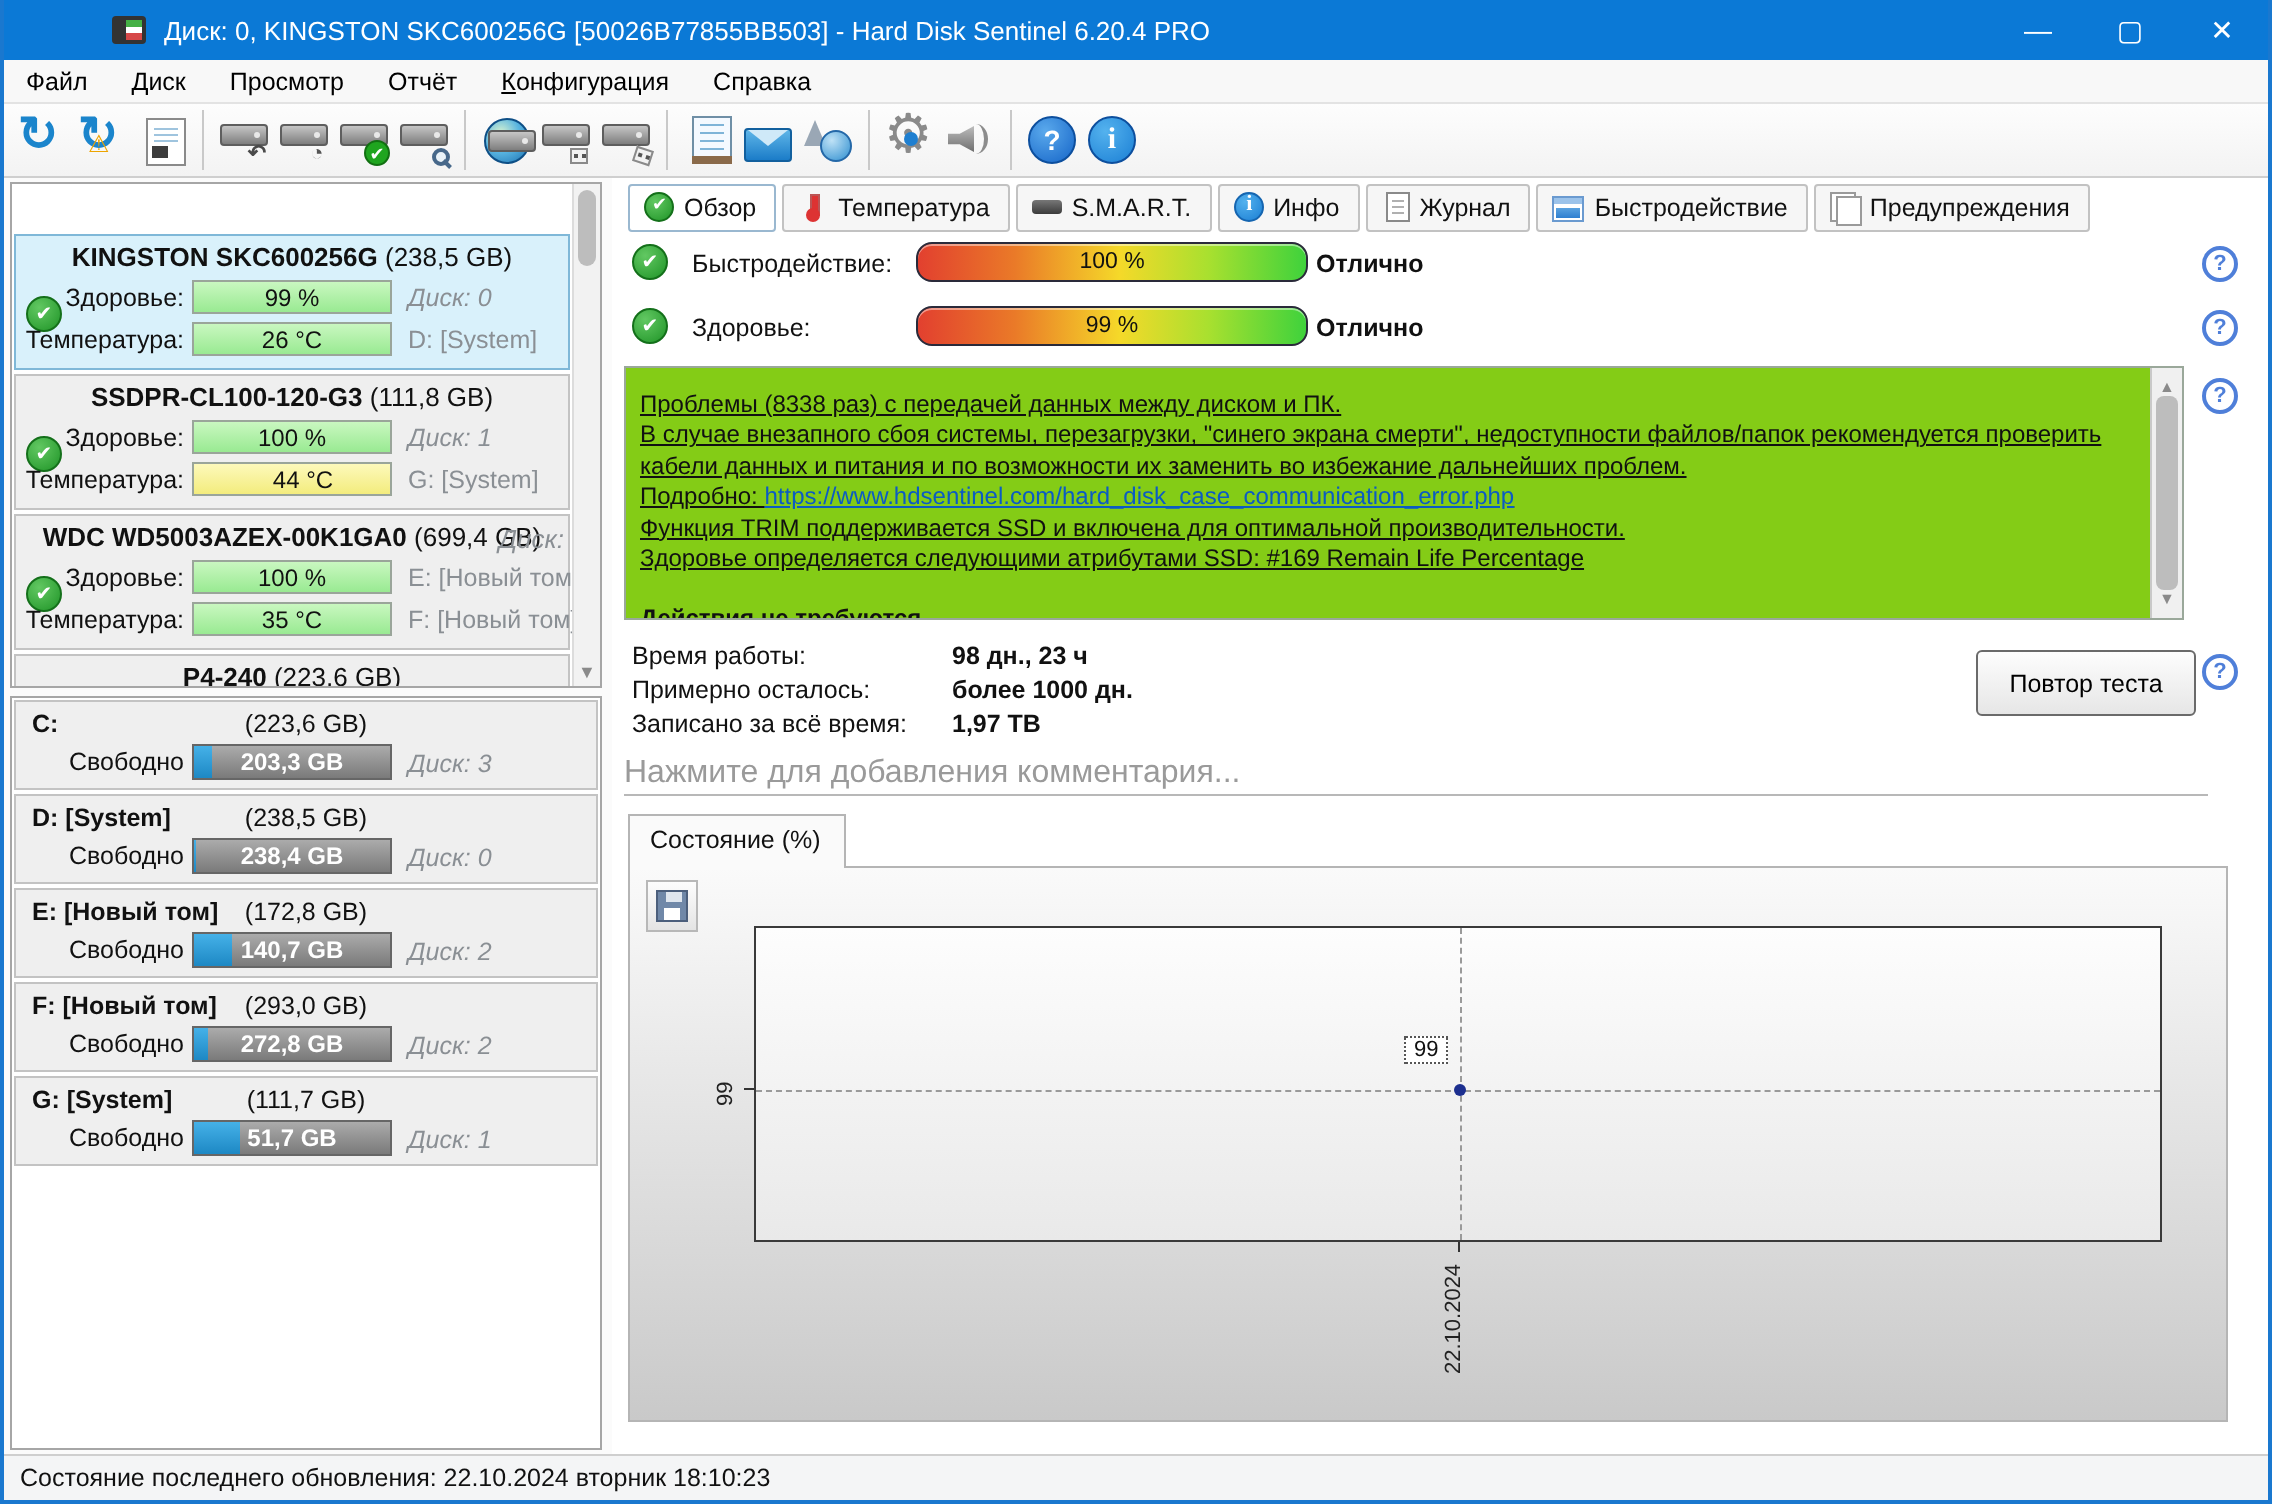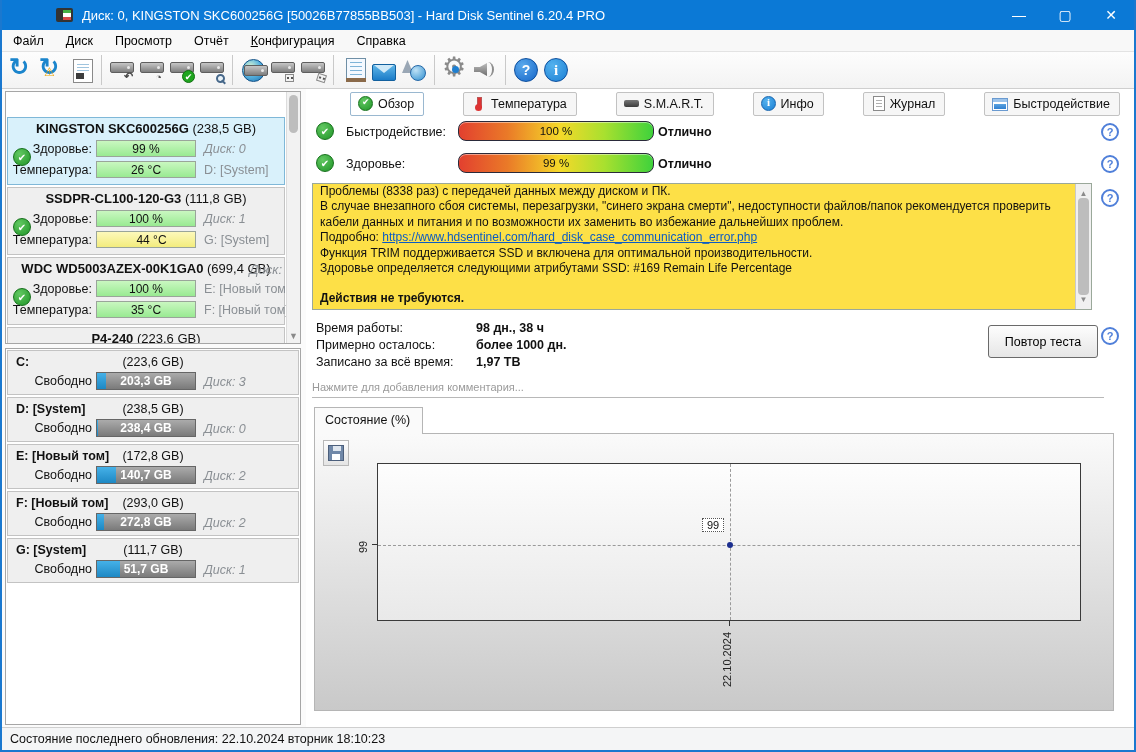--- a/index.html
+++ b/index.html
@@ -97,21 +97,21 @@
   .p-lbl { position:absolute; left:8px; top:4px; font-weight:bold; }
   .p-size { display:block; text-align:center; }
   .p-r2 { position:relative; height:22px; }
   .fbar { position:absolute; left:88px; top:0; width:100px; height:18px; background:linear-gradient(#ababab,#7a7a7a); border:1px solid #666; overflow:hidden; }
   .fused { position:absolute; left:0; top:0; bottom:0; background:linear-gradient(#45b1e8,#1d88c4); }
   .ftxt { position:absolute; left:0; right:0; top:1px; text-align:center; color:#fff; font-weight:bold; font-size:12px; }
   .p-free { position:absolute; left:0; top:2px; width:84px; text-align:right; }
 
   
   #tabbar { position:absolute; left:8px; top:3px; display:flex; gap:3px; }
-  .tab { display:flex; align-items:center; gap:5px; padding:3px 9px 4px 7px; border:1px solid #c2c2c2; background:#f6f6f6; border-radius:2px; font-size:12.5px; white-space:nowrap;margin-left:36px; }
+  .tab { display:flex; align-items:center; gap:5px; padding:3px 9px 4px 7px; border:1px solid #c2c2c2; background:#f6f6f6; border-radius:2px; font-size:12.5px; white-space:nowrap; }
   .tab.active { background:#fff; border-color:#9ab8d0; }
   .ticn { position:relative; display:inline-block; width:15px; height:15px; }
   .tab .ic-check-circle { border-radius:50%; background:radial-gradient(circle at 35% 30%, #62c862, #1f9427); border:1px solid #14701a; }
   .tab .ic-check-circle::before { content:"✔"; position:absolute; left:3px; top:0px; color:#fff; font-size:9px; }
   .tab .ic-thermometer::before { content:""; position:absolute; left:6px; top:1px; width:3px; height:9px; background:#d33; border:1px solid #b55; }
   .tab .ic-thermometer::after { content:""; position:absolute; left:4px; bottom:0; width:7px; height:7px; border-radius:50%; background:#d33; }
   .tab .ic-drive { }
   .tab .ic-drive::before { content:""; position:absolute; left:0; top:4px; width:15px; height:7px; border-radius:2px; background:linear-gradient(#777,#3b3b3b); }
   .tab .ic-info { border-radius:50%; background:radial-gradient(circle at 35% 30%, #54b2ee, #1b7fd4); border:1px solid #1565b0; }
   .tab .ic-info::before { content:"i"; position:absolute; left:5.5px; top:-1px; color:#fff; font-weight:bold; font-size:11px; font-family:"Liberation Serif",serif; }
@@ -129,38 +129,38 @@
   .ovr-row .st2 { position:absolute; left:10px; top:1px; }
   .ovr-lbl { position:absolute; left:40px; top:4px; }
   .gbar { position:absolute; left:152px; top:0; width:196px; height:20px; border:1px solid #2a2a3a; border-radius:8px;
     background:linear-gradient(90deg,#e2402f 0%,#ea7a28 25%,#f5d929 52%,#a8e02f 75%,#3fd23c 100%);
     display:flex; align-items:center; justify-content:center; font-size:11.5px; color:#111; box-shadow:inset 0 1px 0 rgba(255,255,255,.45); }
   .ovr-status { position:absolute; left:352px; top:4px; font-weight:bold; }
   .qmark { display:inline-flex; width:18px; height:18px; border:2px solid #4f7fd9; border-radius:50%; color:#4f7fd9; font-weight:bold; font-size:11px; align-items:center; justify-content:center; background:#fff; }
   .q-abs { position:absolute; left:795px; }
 
   
-  #infobox { position:absolute; left:6px; top:94px; width:780px; height:127px; background:#fde047; border:1px solid #9aa89a; padding:0 22px 3px 7px; font-size:12px; line-height:15.4px; overflow:hidden; }
+  #infobox { position:absolute; left:6px; top:94px; width:780px; height:127px; background:#84cc16; border:1px solid #9aa89a; padding:11px 22px 3px 7px; font-size:12px; line-height:15.4px; overflow:hidden;text-decoration:underline; }
   .ln { min-height:15px; }
   .ln.bold { font-weight:bold; }
   .ln a { color:#0b5bc4; text-decoration:underline; }
   .ibox-sb { position:absolute; right:0; top:0; bottom:0; width:16px; background:#f0f0f0; border-left:1px solid #c9c9c9; }
   .ibox-sb .up, .ibox-sb .dn { position:absolute; left:0; right:0; text-align:center; font-size:8px; color:#8a8a8a; }
   .ibox-sb .up { top:2px; } .ibox-sb .dn { bottom:2px; }
   .ibox-sb .thumb { position:absolute; left:2px; right:2px; top:14px; bottom:14px; background:#bdbdbd; border-radius:4px; }
 
   
   #stats { position:absolute; left:10px; top:232px; }
   .s-row { position:relative; height:17px; width:420px; }
   .s-lbl { position:absolute; left:0; }
   .s-val { position:absolute; left:160px; font-weight:bold; }
   #retest-btn { position:absolute; left:682px; top:236px; width:110px; height:33px; border:1px solid #6a6a6a; border-radius:3px; background:linear-gradient(#fdfdfd,#e6e6e6); font-size:12.5px; font-family:inherit; }
 
   
-  #comment { position:absolute; left:6px; top:288px; width:792px; height:21px; border:none; border-bottom:1px solid #b8b8b8; font-size:11px; font-family:inherit; color:#333; background:#fff; outline:none; }
+  #comment { position:absolute; left:6px; top:288px; width:792px; height:21px; border:none; border-bottom:1px solid #b8b8b8; font-size:16px; font-family:inherit; color:#333; background:#fff; outline:none; }
   #comment::placeholder { color:#9a9a9a; }
 
   
   #chart-tab { position:absolute; left:8px; top:318px; height:27px; padding:5px 12px 0 10px; background:#fafafa; border:1px solid #b5b5b5; border-bottom:none; font-size:12.5px; z-index:2; }
   #chart-panel { position:absolute; left:8px; top:344px; width:800px; height:278px; background:linear-gradient(#fafafa,#c9c9c9); border:1px solid #b5b5b5; }
   #save-btn { position:absolute; left:8px; top:6px; width:26px; height:26px; border:1px solid #b8b8b8; background:linear-gradient(#fdfdfd,#e4e4e4); display:flex; align-items:center; justify-content:center; }
   .ic-save { position:relative; width:16px; height:16px; background:#7088a8; border:1px solid #4c5f7c; }
   .ic-save::before { content:""; position:absolute; right:2px; top:0; width:8px; height:5px; background:#dfe6ee; }
   .ic-save::after { content:""; position:absolute; left:3px; bottom:0; width:8px; height:6px; background:#fff; }
   #plot { position:absolute; left:62px; top:29px; width:704px; height:158px; border:1px solid #3a3a3a; background:linear-gradient(#fdfdfd,#e9e9e9); }
@@ -570,21 +570,21 @@
           <div class="thumb"></div>
           <div class="dn">▼</div>
         </div>
       </div>
       <span class="qmark q-abs" style="top:100px">?</span>
 
       <div id="stats">
 
           <div class="s-row">
             <span class="s-lbl">Время работы:</span>
-            <span class="s-val">98 дн., 38 ч</span>
+            <span class="s-val">98 дн., 23 ч</span>
           </div>
 
           <div class="s-row">
             <span class="s-lbl">Примерно осталось:</span>
             <span class="s-val">более 1000 дн.</span>
           </div>
 
           <div class="s-row">
             <span class="s-lbl">Записано за всё время:</span>
             <span class="s-val">1,97 TB</span>

